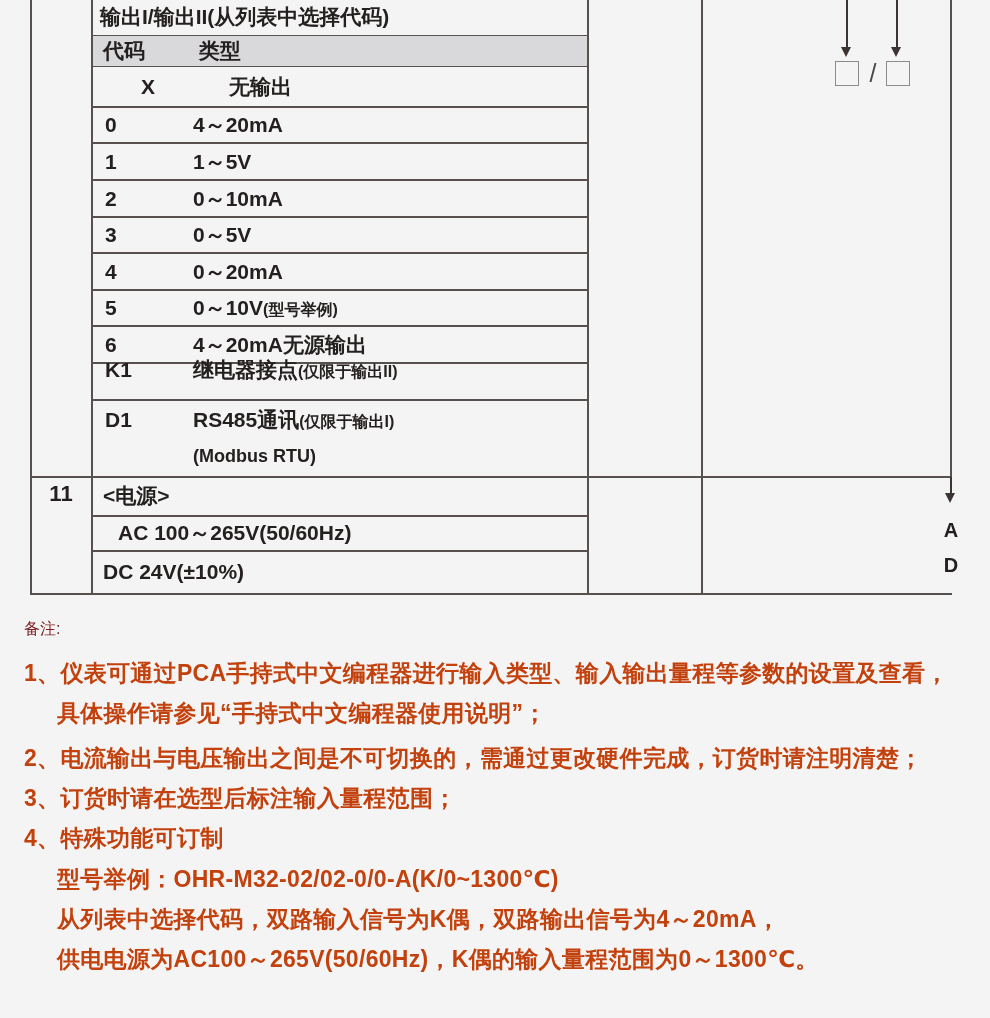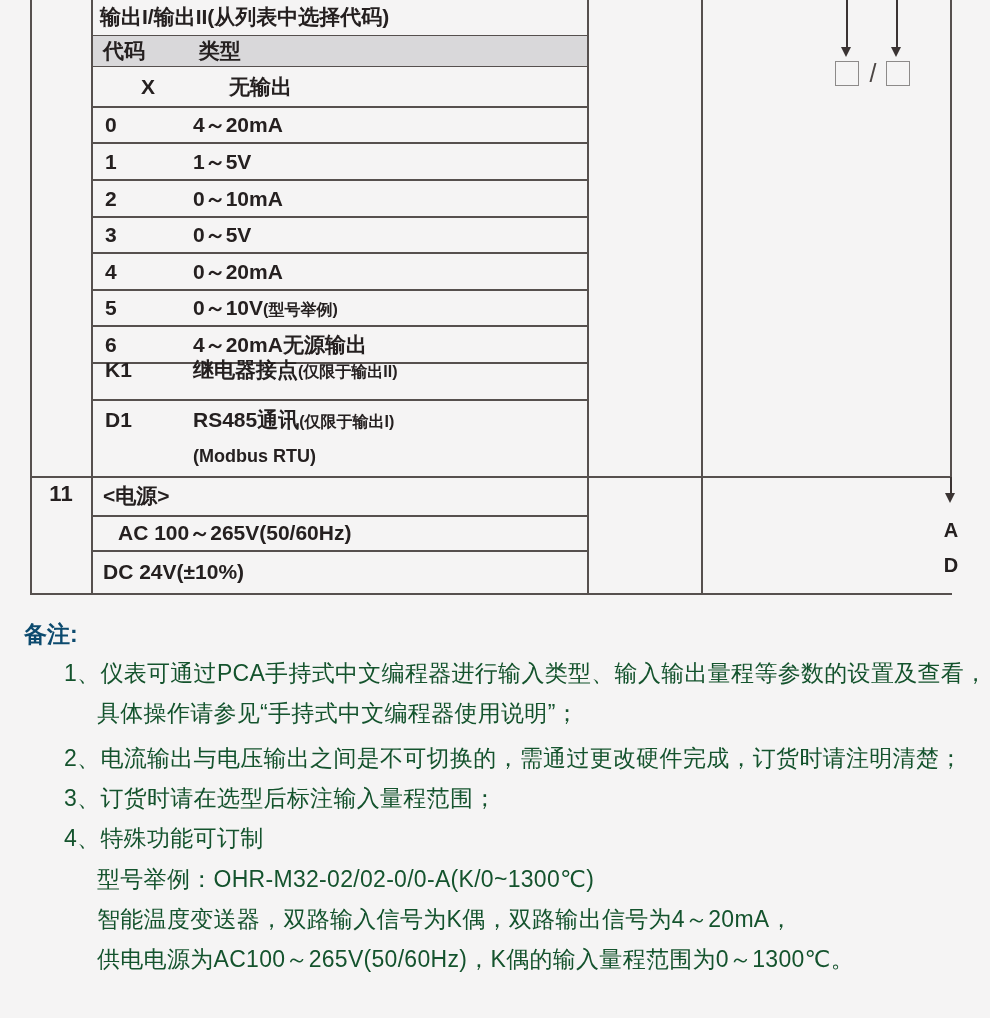--- a/index.html
+++ b/index.html
@@ -67,27 +67,27 @@
     position:absolute;left:862px;top:59px;width:22px;
     text-align:center;font-size:25px;font-weight:400;color:#4c4644;
   }
   .opt-code{
     position:absolute;left:938px;width:26px;text-align:center;
     font-size:20px;font-weight:600;color:#252020;
   }
   
   .note-line{
     position:absolute;left:24px;
-    font-size:23px;font-weight:400;line-height:27px;
-    color:#14532d;white-space:nowrap;letter-spacing:0.3px;margin-left:40px;
+    font-size:23px;font-weight:700;line-height:27px;
+    color:#c2410c;white-space:nowrap;letter-spacing:0.3px;
   }
   .note-line.indent{left:57px;}
   .notes-title{
     position:absolute;left:24px;top:619px;
-    font-size:23px;font-weight:700;color:#0c4a6e;
+    font-size:16px;font-weight:400;color:#7f1d1d;
   }
 </style>
 </head>
 <body>
 
 <div>
 
   <div class="vline" style="left:30px;top:0;height:595px;"></div>
   <div class="vline thin" style="left:91px;top:0;height:595px;"></div>
   <div class="vline thin" style="left:587px;top:0;height:595px;"></div>
@@ -184,15 +184,15 @@
 </div>
 
 <div>
   <div class="notes-title">备注:</div>
   <div class="note-line" style="top:660px;">1、仪表可通过PCA手持式中文编程器进行输入类型、输入输出量程等参数的设置及查看，</div>
   <div class="note-line indent" style="top:700px;text-align:right;">具体操作请参见“手持式中文编程器使用说明”；</div>
   <div class="note-line" style="top:745px;">2、电流输出与电压输出之间是不可切换的，需通过更改硬件完成，订货时请注明清楚；</div>
   <div class="note-line" style="top:785px;">3、订货时请在选型后标注输入量程范围；</div>
   <div class="note-line" style="top:825px;">4、特殊功能可订制</div>
   <div class="note-line indent" style="top:866px;">型号举例：OHR-M32-02/02-0/0-A(K/0~1300℃)</div>
-  <div class="note-line indent" style="top:906px;">智能温度变送器，双路输入信号为K偶，双路输出信号为4～20mA，</div>
+  <div class="note-line indent" style="top:906px;">从列表中选择代码，双路输入信号为K偶，双路输出信号为4～20mA，</div>
   <div class="note-line indent" style="top:946px;">供电电源为AC100～265V(50/60Hz)，K偶的输入量程范围为0～1300℃。</div>
 </div>
 
 </body></html>

